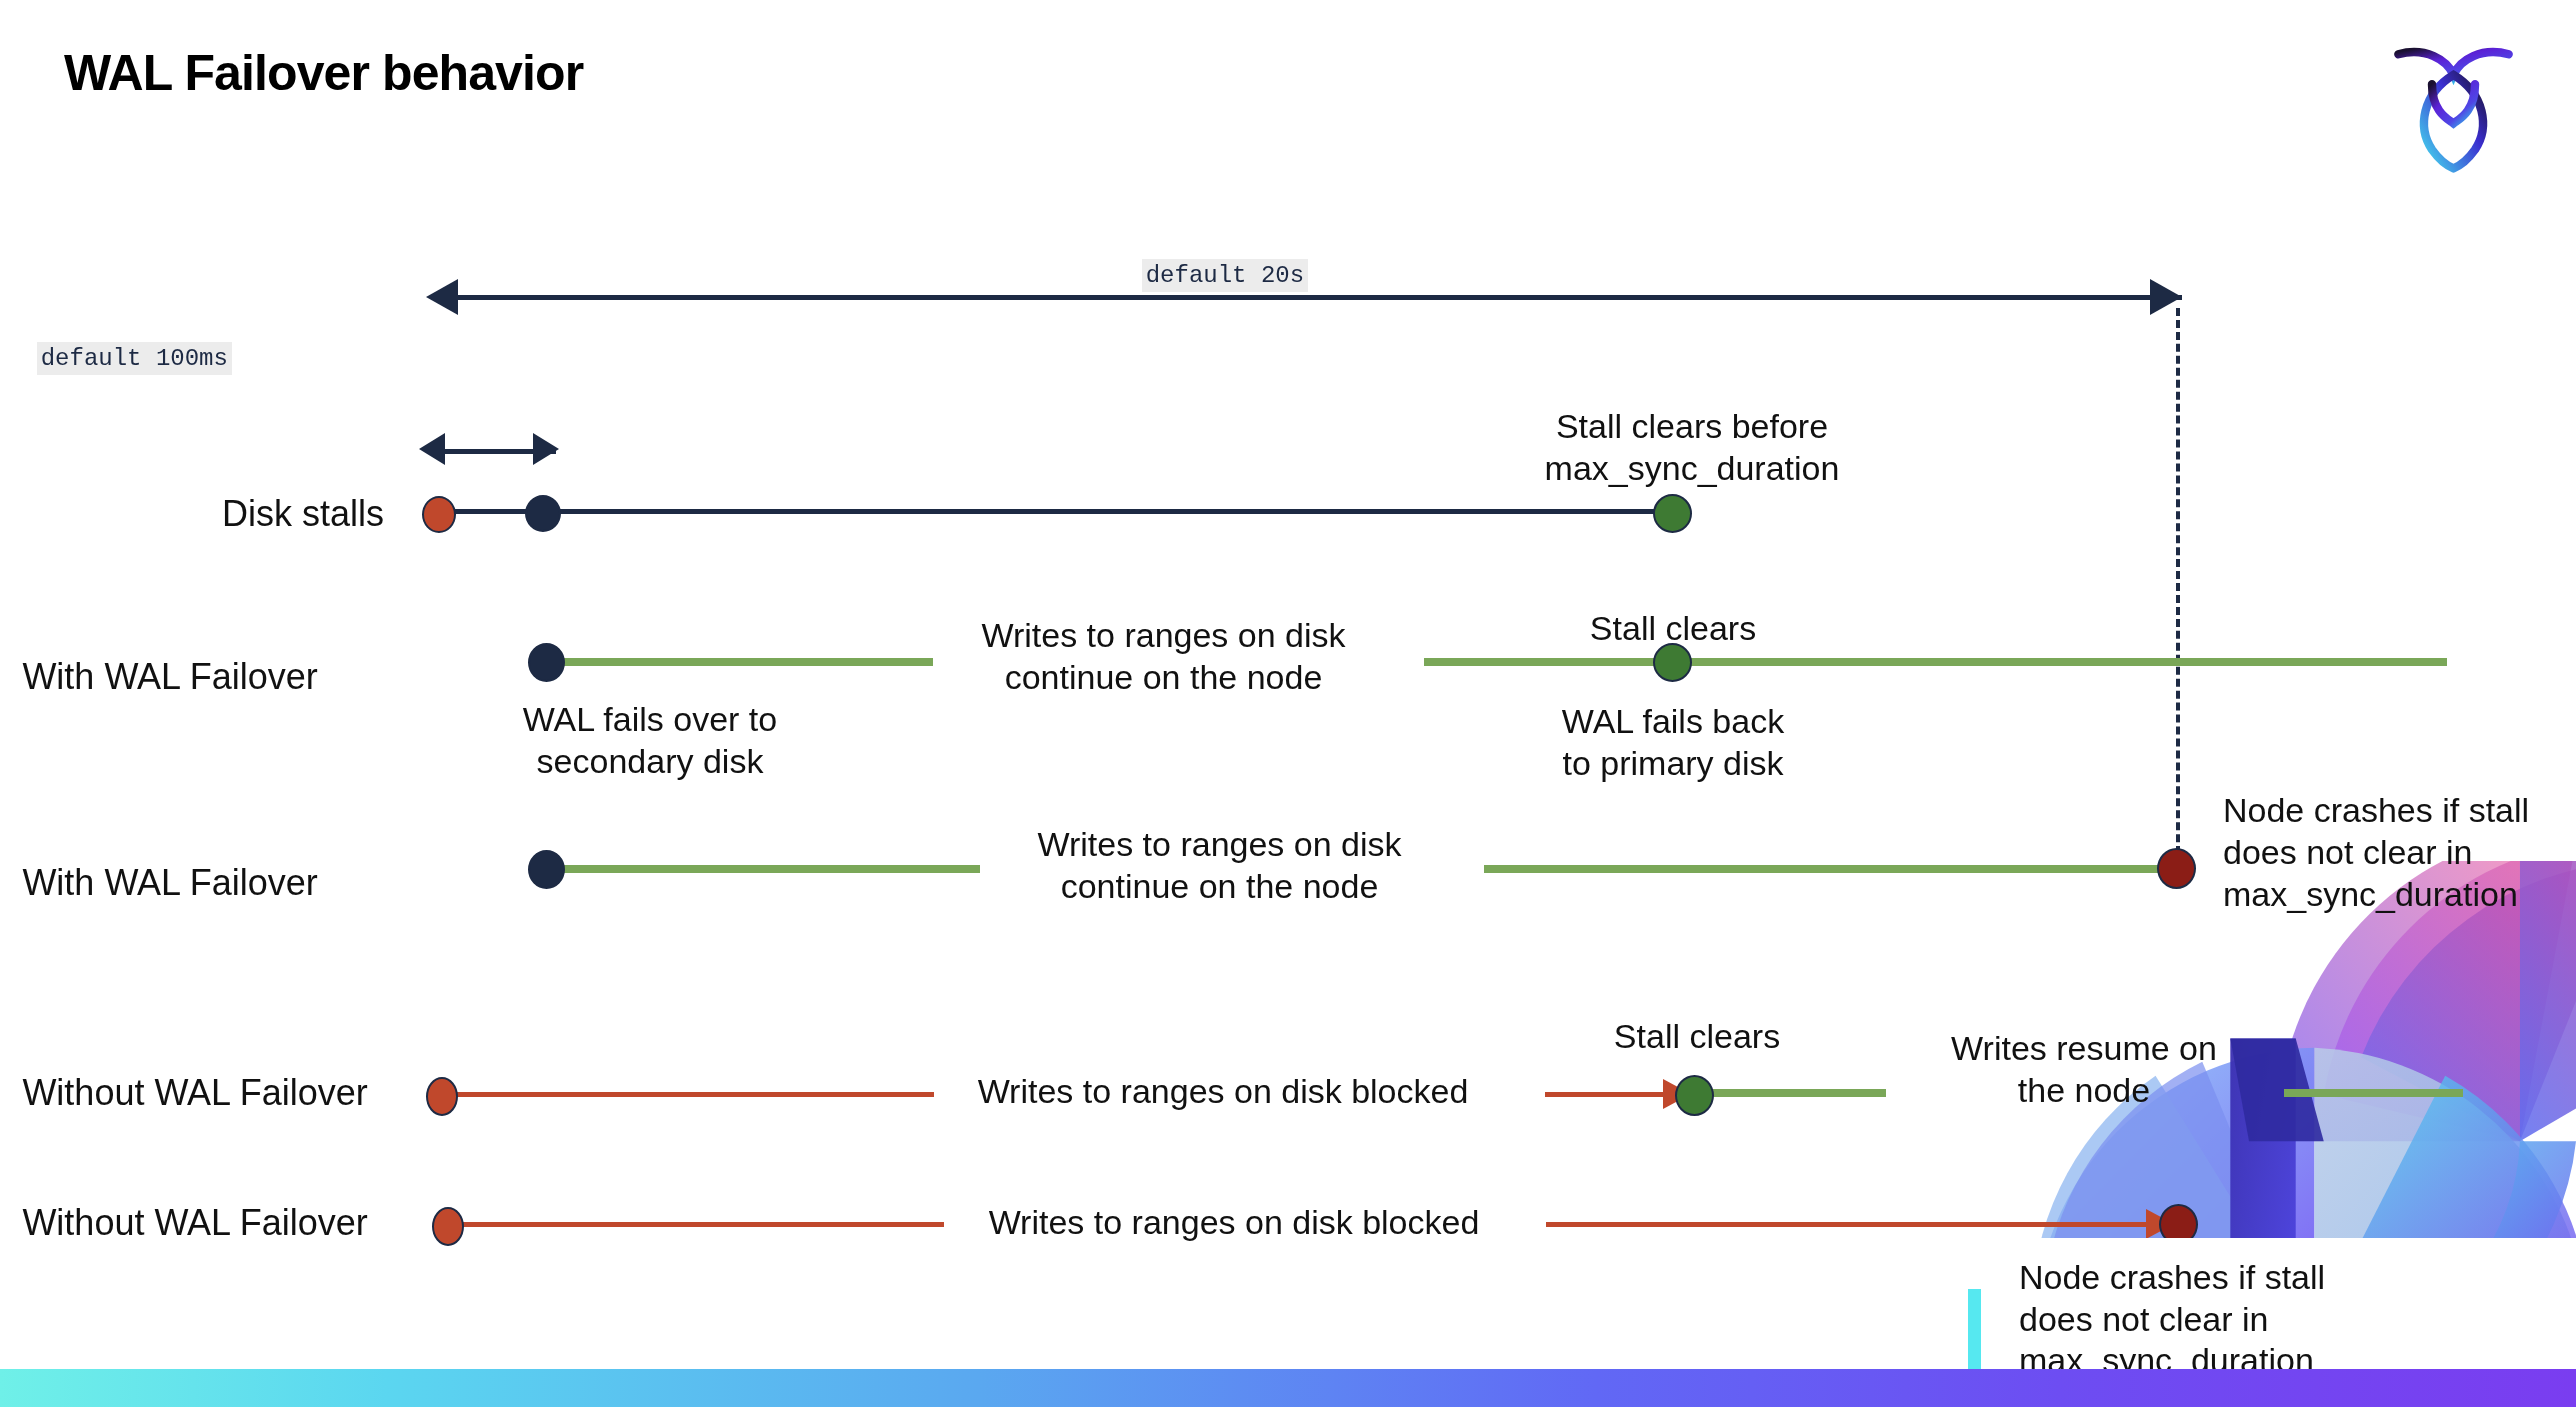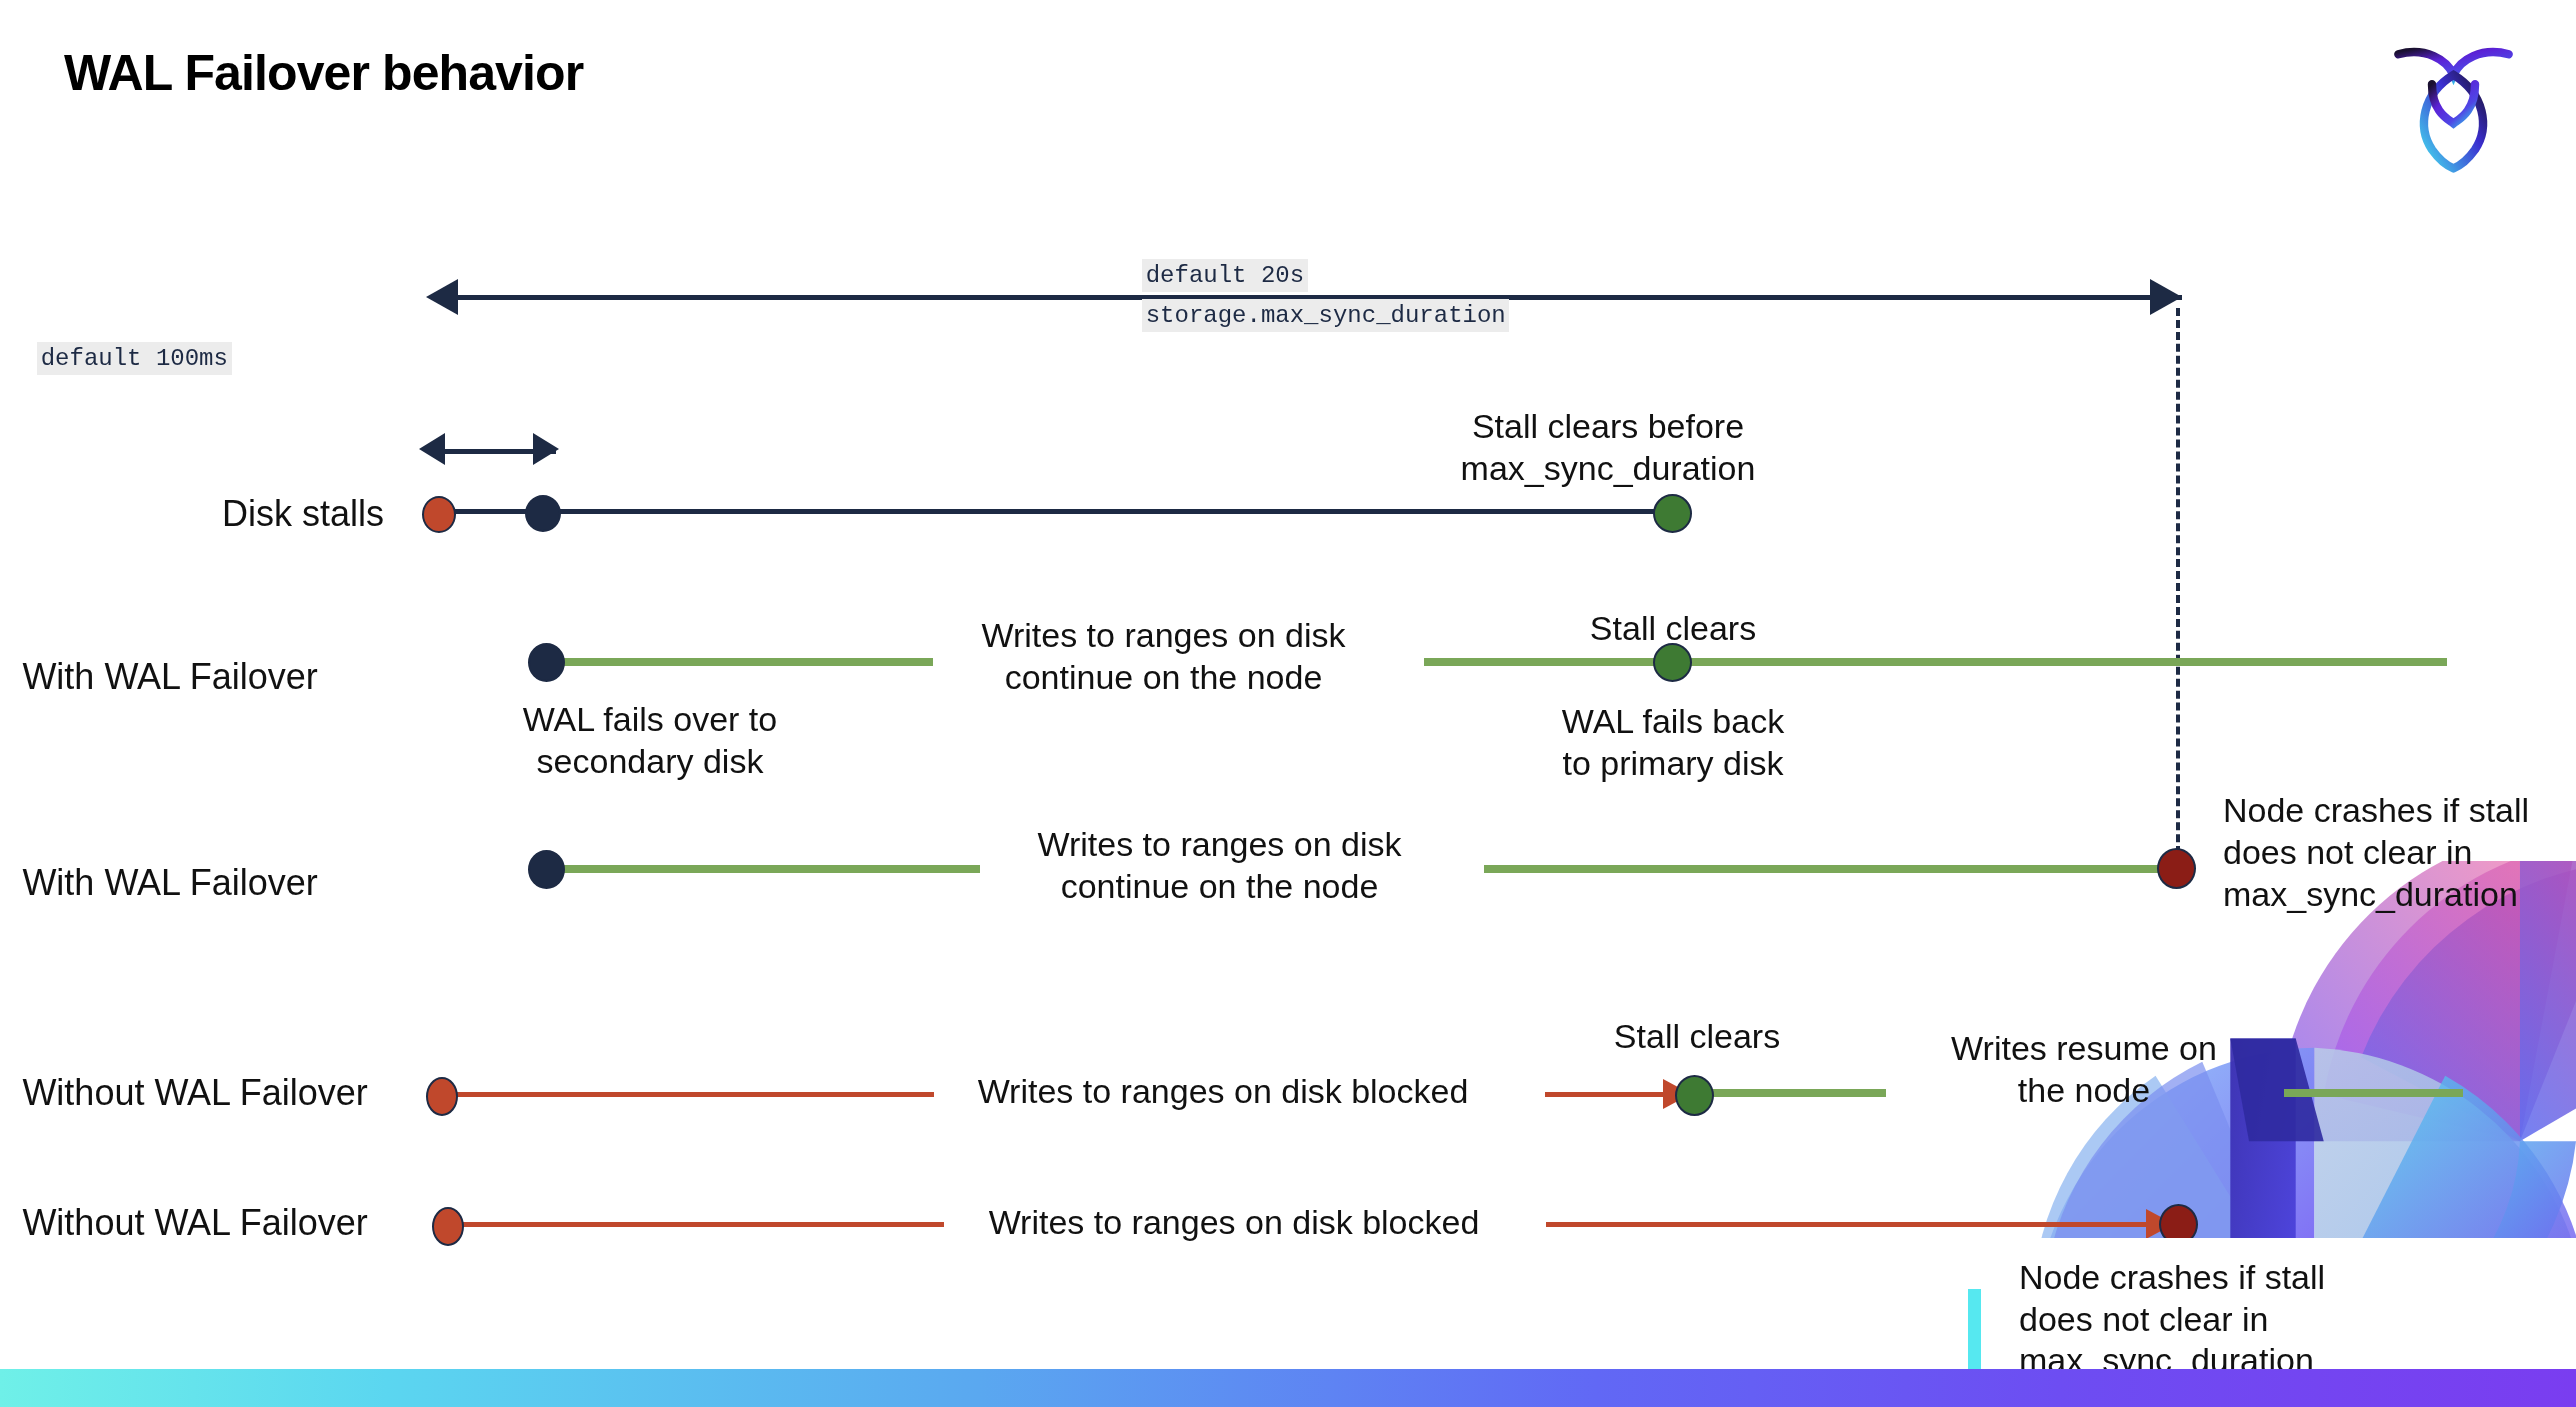--- a/index.html
+++ b/index.html
@@ -169,38 +169,37 @@
       <path d="M470 560 A300 300 0 0 0 700 300 L640 300 A240 240 0 0 1 470 520 Z" fill="url(#p4)" opacity=".85"></path>
       <path d="M540 560 A250 250 0 0 0 700 430 L700 560 Z" fill="#6d4df2" opacity=".9"></path>
     </svg>
   </div>
 
   <div class="line navy abs" style="left:458px;top:295px;width:1724px;"></div>
   <div class="ah left-navy" style="left:426px;top:279px;"></div>
   <div class="ah right-navy" style="left:2150px;top:279px;"></div>
 
   <div class="code" style="left:1142px;top:259px;">default 20s</div>
-  <div class="code" style="left:1142px;top:299px;">storage.max_sync_duration</div>
 
   <div class="code" style="left:37px;top:342px;">default 100ms</div>
 
   <div class="line navy abs" style="left:439px;top:449px;width:117px;"></div>
   <div class="ah left-navy" style="left:419px;top:433px;border-top-width:16px;border-bottom-width:16px;border-right-width:26px;"></div>
   <div class="ah right-navy" style="left:533px;top:433px;border-top-width:16px;border-bottom-width:16px;border-left-width:26px;"></div>
 
   <div class="vdash" style="left:2176px;top:308px;height:570px;"></div>
 
   <div class="rowlabel" style="left:222px;top:496px;">Disk stalls</div>
 
   <div class="line navy abs" style="left:437px;top:509px;width:1236px;"></div>
   <div class="dot red" style="left:422px;top:496px;width:34px;height:37px;"></div>
   <div class="dot navy" style="left:525px;top:495px;width:36px;height:37px;"></div>
   <div class="dot green" style="left:1653px;top:494px;width:39px;height:39px;"></div>
 
-  <div class="ann center" style="left:1440px;top:406px;width:336px;">Stall clears before
+  <div class="ann center" style="left:1524px;top:406px;width:336px;">Stall clears before
 max_sync_duration</div>
 
   <div class="rowlabel" style="left:22.4px;top:659px;">With WAL Failover</div>
 
   <div class="line green abs" style="left:559px;top:658px;width:374px;"></div>
   <div class="line green abs" style="left:1424px;top:658px;width:1023px;"></div>
   <div class="dot navy" style="left:528px;top:643px;width:37px;height:39px;"></div>
   <div class="dot green" style="left:1653px;top:643px;width:39px;height:39px;"></div>
 
   <div class="ann center" style="left:944px;top:615px;width:439px;">Writes to ranges on disk

